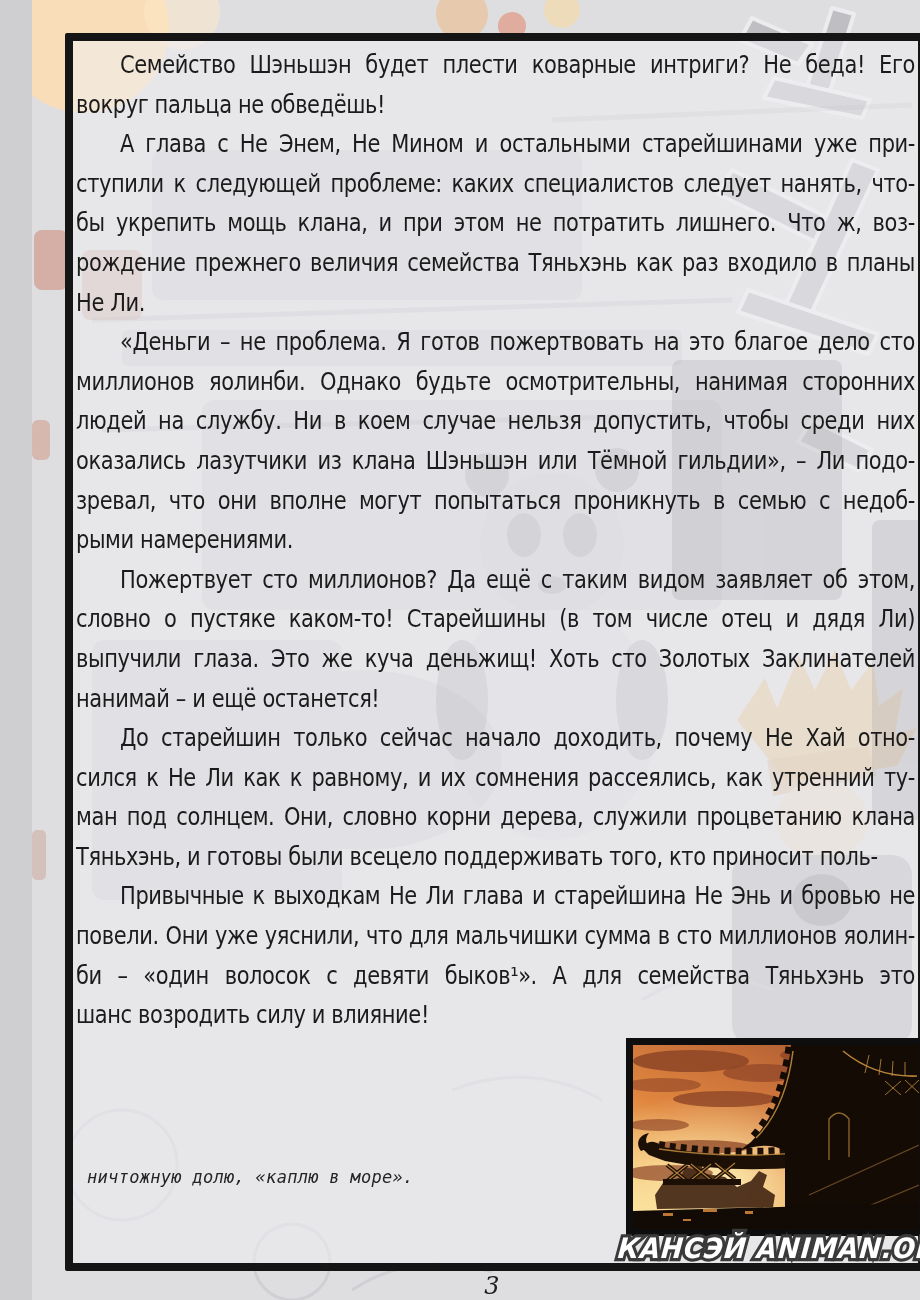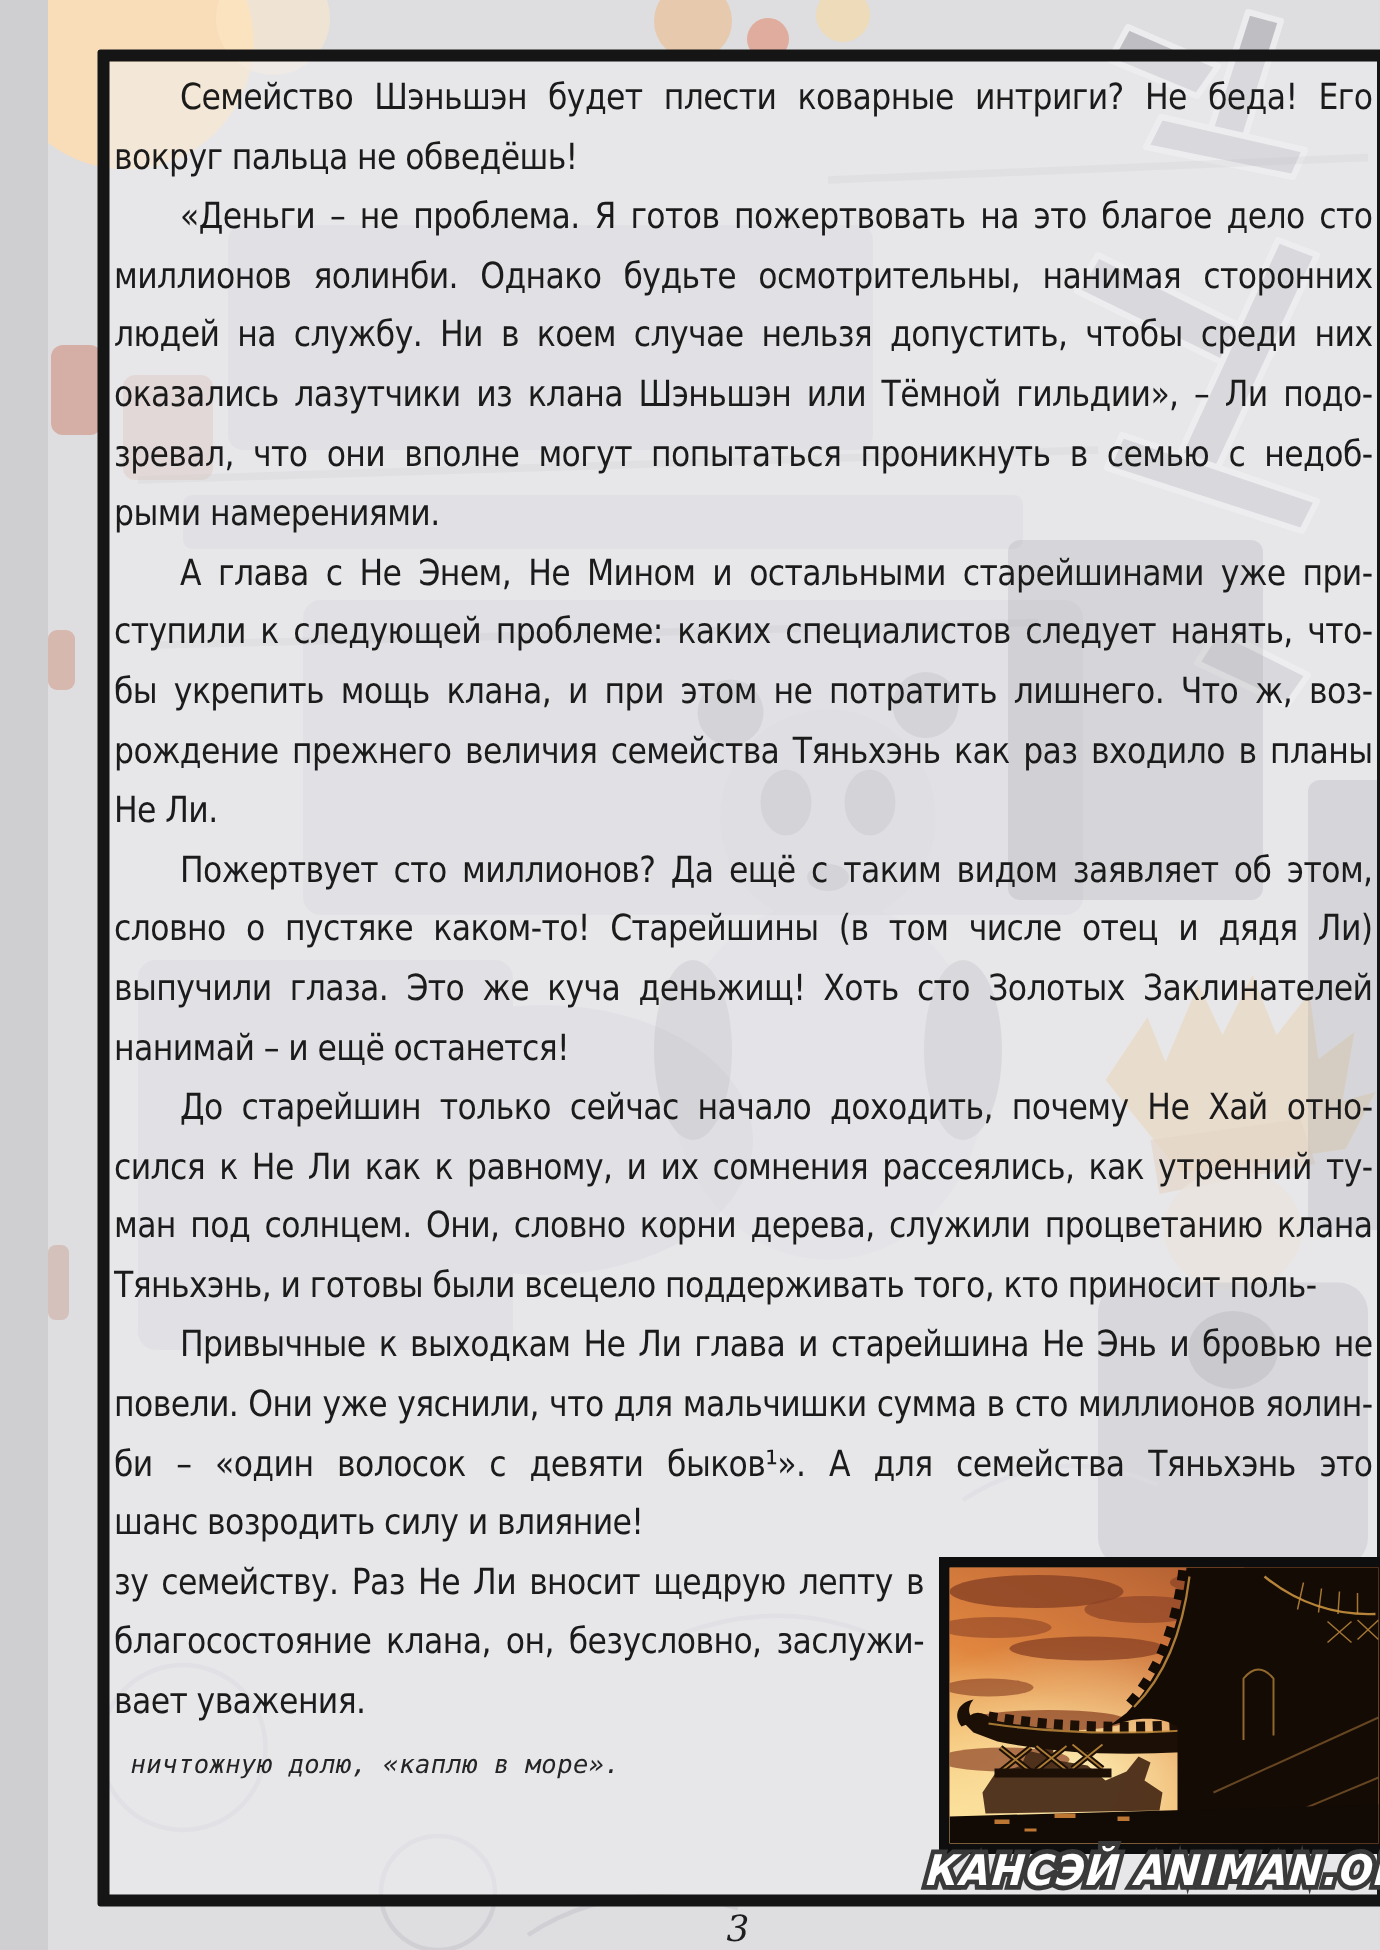--- a/index.html
+++ b/index.html
@@ -147,56 +147,51 @@
     <rect x="41" y="41" width="845" height="1222" fill="#efeff2" opacity="0.55"></rect>
   </svg>
 
   <div class="frame">
     <div class="story">
         <div class="para">
           <div class="line first">Семейство Шэньшэн будет плести коварные интриги? Не беда! Его</div>
           <div class="line end">вокруг пальца не обведёшь!</div>
         </div>
         <div class="para">
+          <div class="line first">А глава с Не Энем, Не Мином и остальными старейшинами уже при-</div>
+          <div class="line">ступили к следующей проблеме: каких специалистов следует нанять, что-</div>
+          <div class="line">бы укрепить мощь клана, и при этом не потратить лишнего. Что ж, воз-</div>
+          <div class="line">рождение прежнего величия семейства Тяньхэнь как раз входило в планы</div>
+          <div class="line end">Не Ли.</div>
+        </div>
+        <div class="para">
           <div class="line first">«Деньги – не проблема. Я готов пожертвовать на это благое дело сто</div>
           <div class="line">миллионов яолинби. Однако будьте осмотрительны, нанимая сторонних</div>
           <div class="line">людей на службу. Ни в коем случае нельзя допустить, чтобы среди них</div>
           <div class="line">оказались лазутчики из клана Шэньшэн или Тёмной гильдии», – Ли подо-</div>
           <div class="line">зревал, что они вполне могут попытаться проникнуть в семью с недоб-</div>
           <div class="line end">рыми намерениями.</div>
         </div>
         <div class="para">
-          <div class="line first">А глава с Не Энем, Не Мином и остальными старейшинами уже при-</div>
-          <div class="line">ступили к следующей проблеме: каких специалистов следует нанять, что-</div>
-          <div class="line">бы укрепить мощь клана, и при этом не потратить лишнего. Что ж, воз-</div>
-          <div class="line">рождение прежнего величия семейства Тяньхэнь как раз входило в планы</div>
-          <div class="line end">Не Ли.</div>
-        </div>
-        <div class="para">
           <div class="line first">Пожертвует сто миллионов? Да ещё с таким видом заявляет об этом,</div>
           <div class="line">словно о пустяке каком-то! Старейшины (в том числе отец и дядя Ли)</div>
           <div class="line">выпучили глаза. Это же куча деньжищ! Хоть сто Золотых Заклинателей</div>
           <div class="line end">нанимай – и ещё останется!</div>
         </div>
         <div class="para">
           <div class="line first">До старейшин только сейчас начало доходить, почему Не Хай отно-</div>
           <div class="line">сился к Не Ли как к равному, и их сомнения рассеялись, как утренний ту-</div>
           <div class="line">ман под солнцем. Они, словно корни дерева, служили процветанию клана</div>
           <div class="line end">Тяньхэнь, и готовы были всецело поддерживать того, кто приносит поль-</div>
         </div>
         <div class="para">
           <div class="line first">Привычные к выходкам Не Ли глава и старейшина Не Энь и бровью не</div>
           <div class="line">повели. Они уже уяснили, что для мальчишки сумма в сто миллионов яолин-</div>
           <div class="line">би – «один волосок с девяти быков¹». А для семейства Тяньхэнь это</div>
           <div class="line end">шанс возродить силу и влияние!</div>
-        </div>
-        <div class="para narrow">
-          <div class="line">зу семейству. Раз Не Ли вносит щедрую лепту в</div>
-          <div class="line">благосостояние клана, он, безусловно, заслужи-</div>
-          <div class="line end">вает уважения.</div>
         </div>
       </div>
 
     <div class="footnote">
       <div class="fn-line">ничтожную долю, «каплю в море».</div>
     </div>
   </div>
 
   <div class="illustration" title="Силуэты китайских крыш и стены на фоне закатного неба">
     <svg viewBox="0 0 286 184" xmlns="http://www.w3.org/2000/svg">

